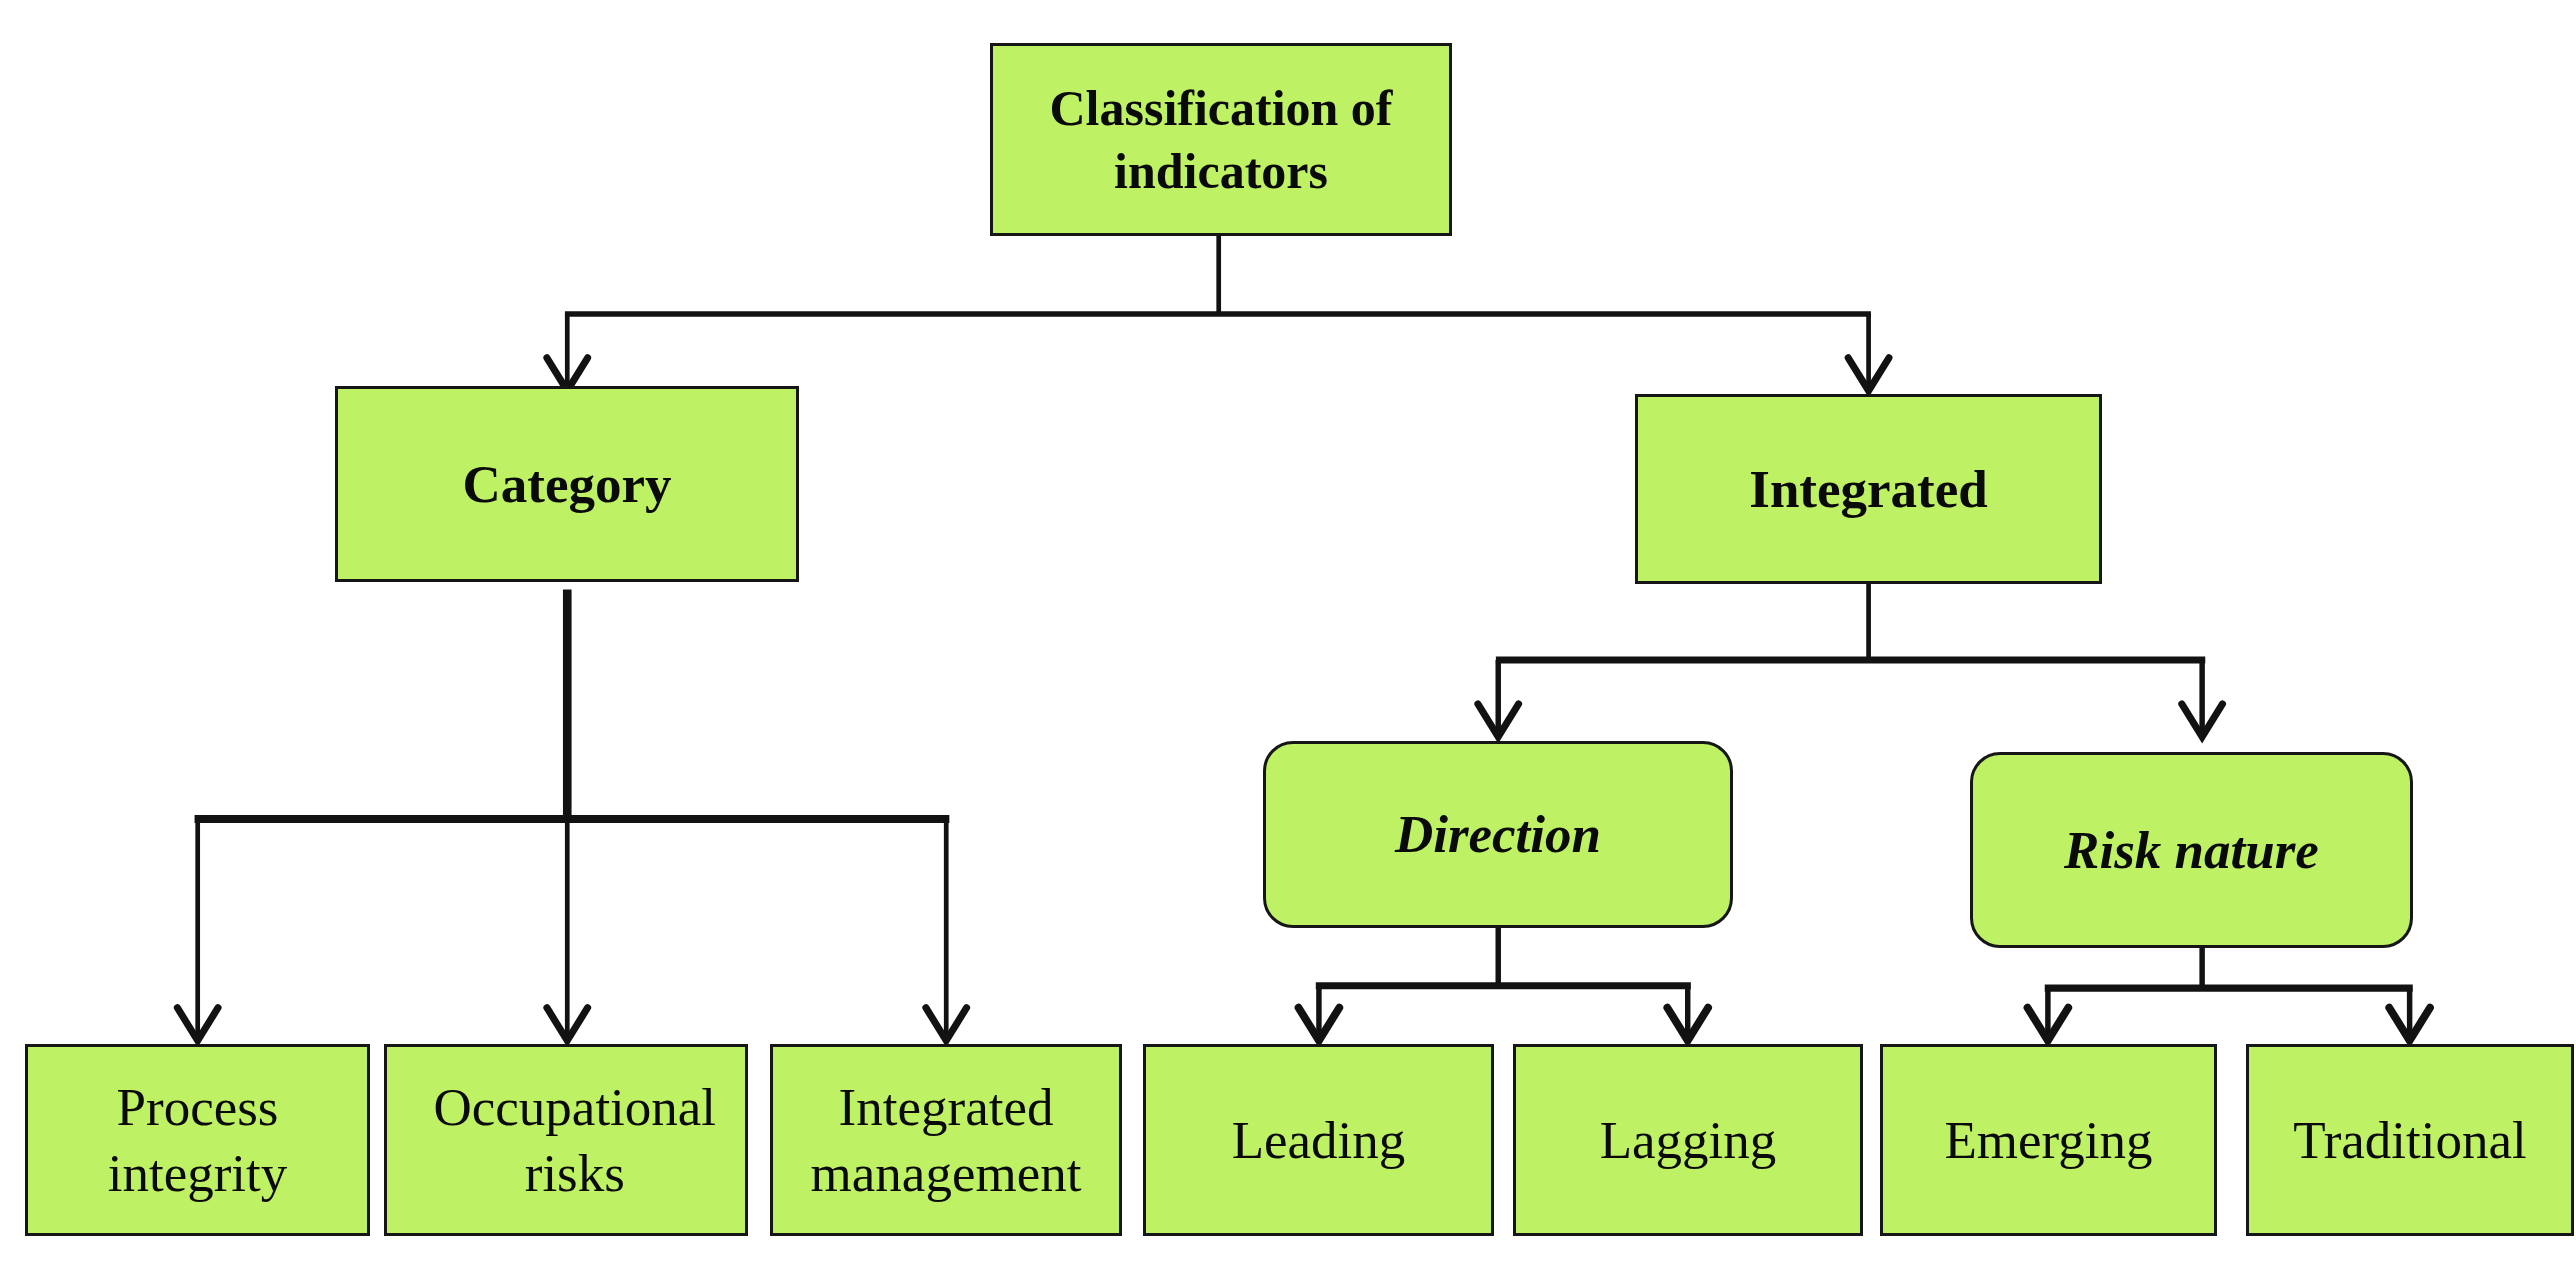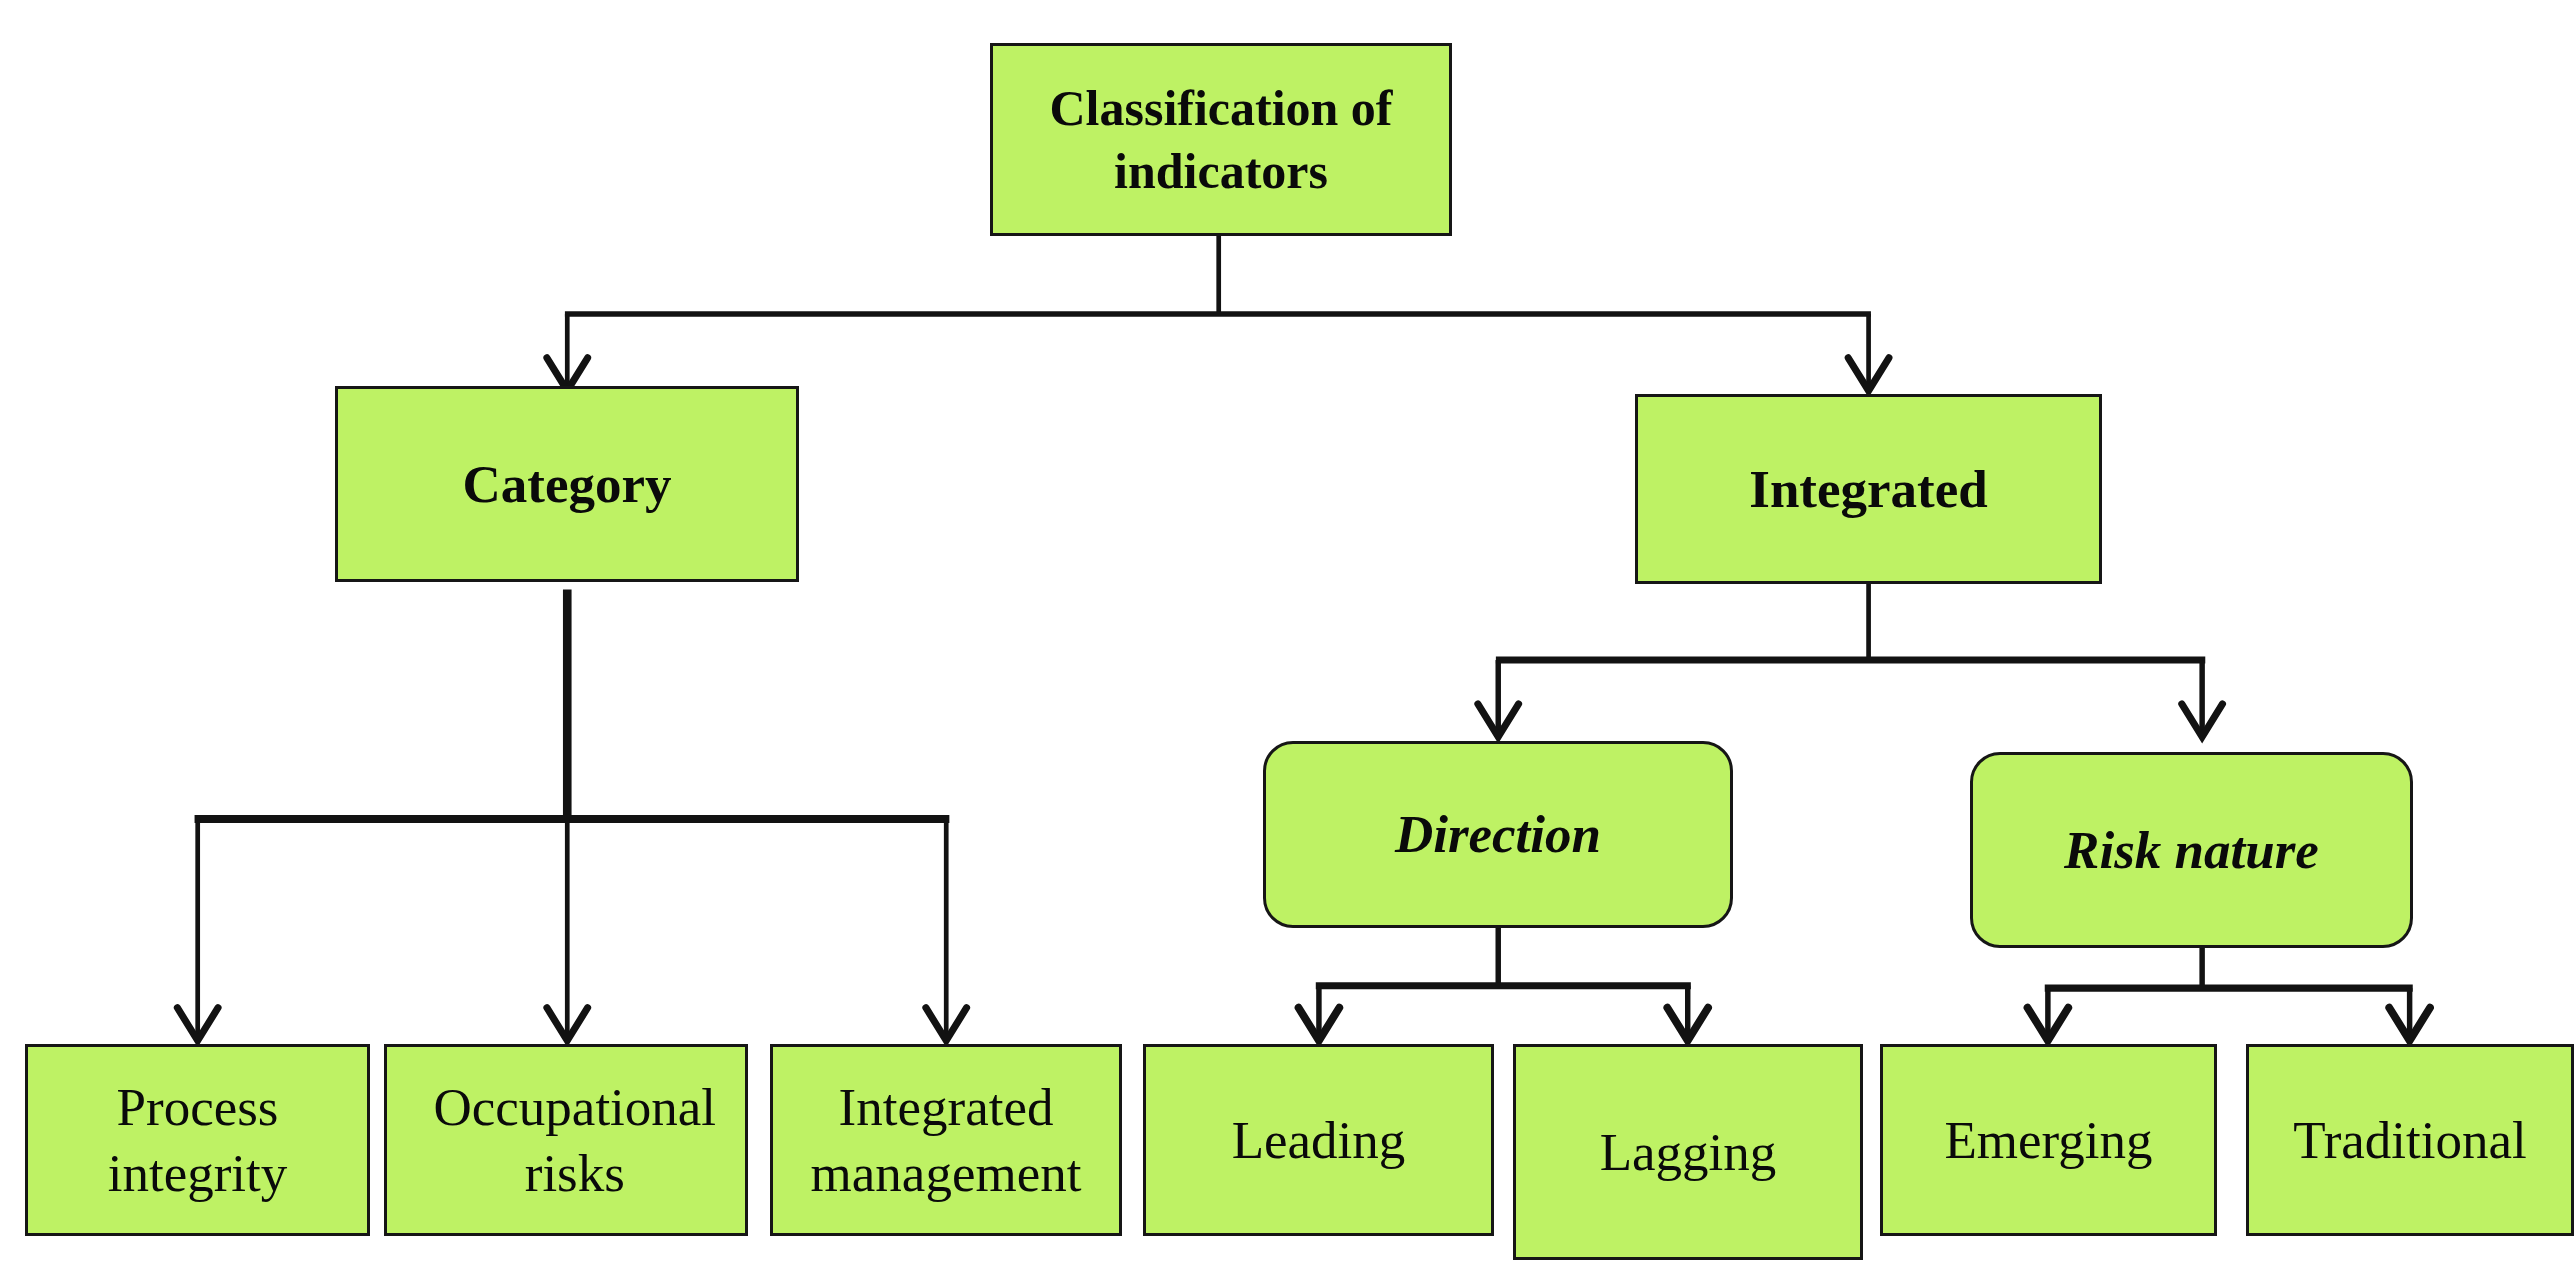--- a/index.html
+++ b/index.html
@@ -49,21 +49,21 @@
   
   #n-root        { left: 990px; top:   43px; width: 462px; height: 193px; font-size: 50px; }
   #n-category    { left:  335px; top:  386px; width: 464px; height: 196px; }
   #n-dimension   { left: 1635px; top:  394px; width: 467px; height: 190px; }
   #n-direction   { left: 1263px; top:  741px; width: 470px; height: 187px; }
   #n-risknature  { left: 1970px; top:  752px; width: 443px; height: 196px; }
   #n-process     { left:   25px; top: 1044px; width: 345px; height: 192px; }
   #n-occupational{ left:  384px; top: 1044px; width: 364px; height: 192px; padding-left: 27px; }
   #n-integrated  { left:  770px; top: 1044px; width: 352px; height: 192px; }
   #n-leading     { left: 1143px; top: 1044px; width: 351px; height: 192px; align-items: center; }
-  #n-lagging     { left: 1513px; top: 1044px; width: 350px; height: 216px; }
+  #n-lagging     { left: 1513px; top: 1044px; width: 350px; height: 192px; }
   #n-emerging    { left: 1880px; top: 1044px; width: 337px; height: 192px; }
   #n-traditional { left: 2246px; top: 1044px; width: 328px; height: 192px; }
 </style>
 </head>
 <body>
 
 <div class="stage">
 
   <svg class="connectors" viewBox="0 0 3289 1622" aria-hidden="true">
 

